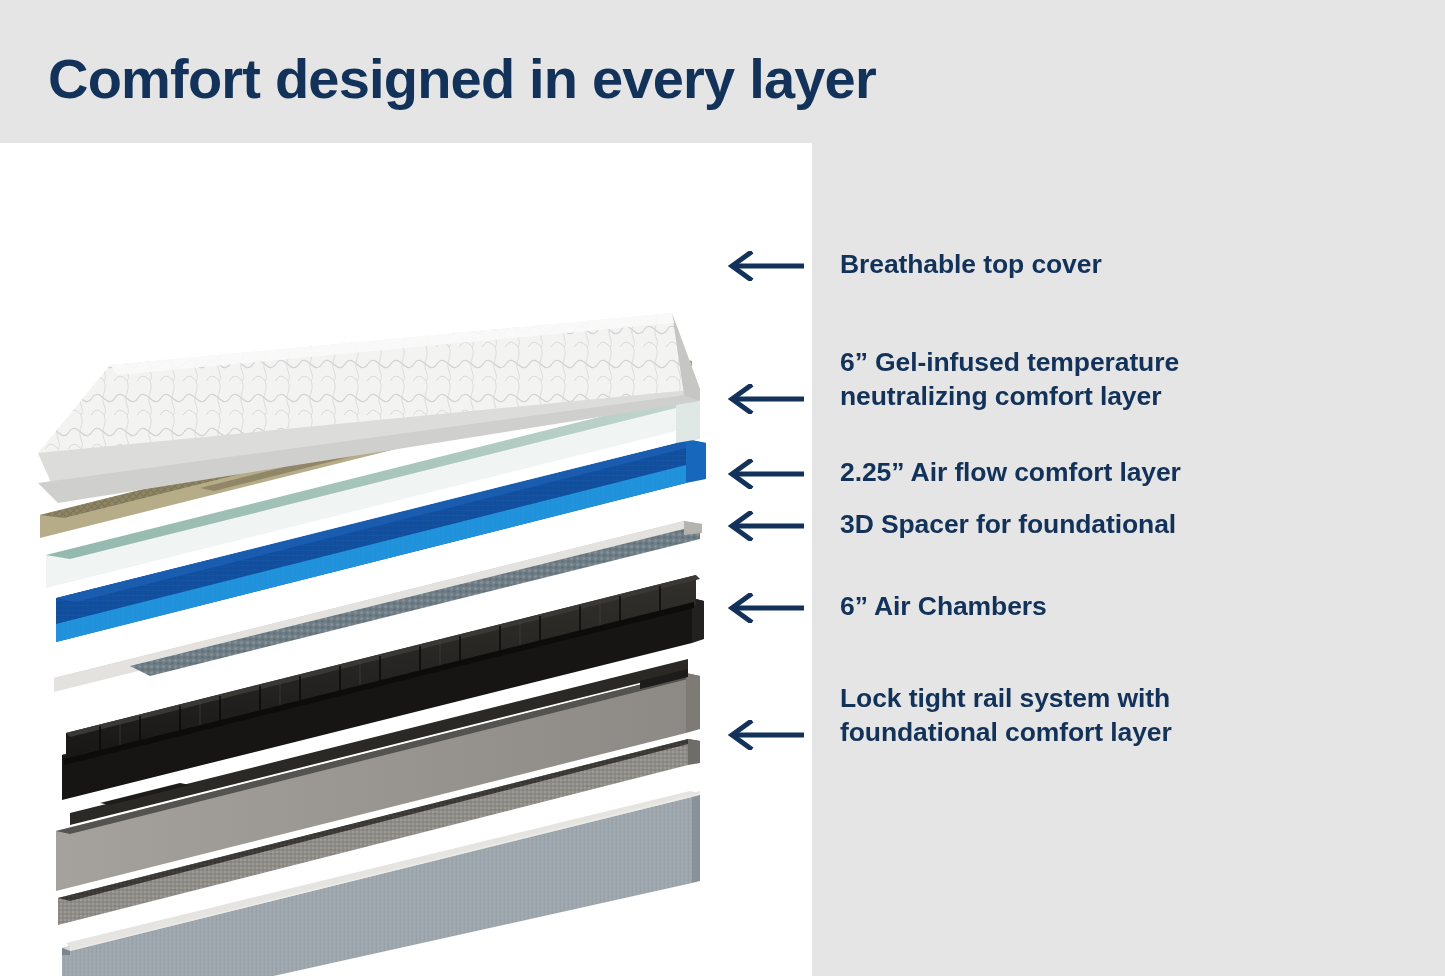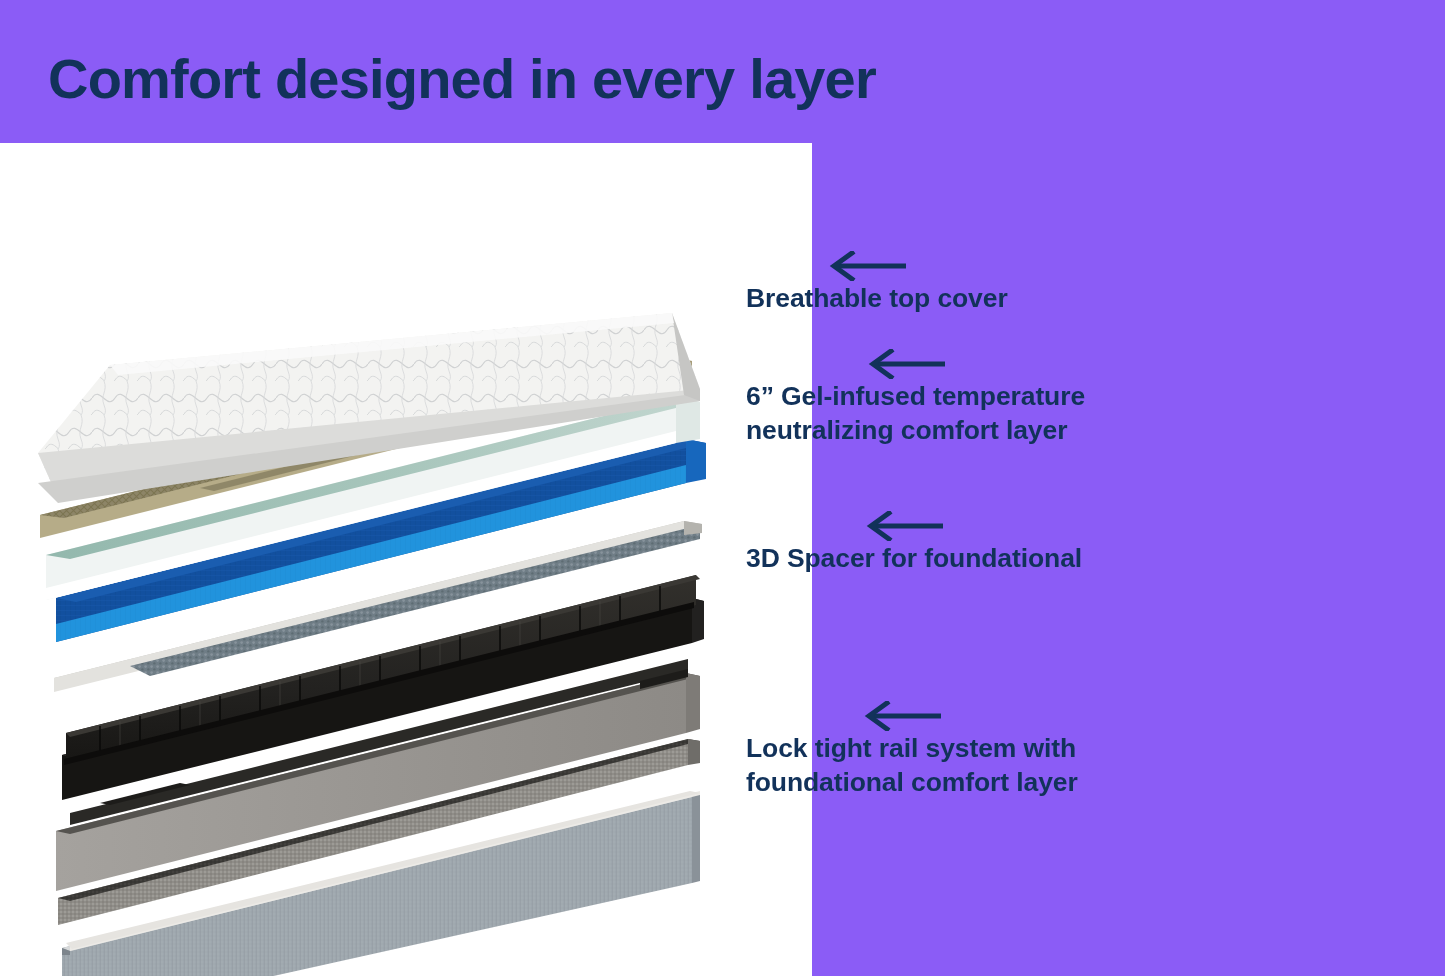--- a/index.html
+++ b/index.html
@@ -8,21 +8,21 @@
     height: 976px;
     background: #f7f8f8;
     font-family: "Liberation Sans", sans-serif;
     overflow: hidden;
   }
 
   #page {
     position: relative;
     width: 1445px;
     height: 976px;
-    background: #8b5cf6;
+    background: #e5e5e5;
   }
 
   
   #page-title {
     position: absolute;
     left: 48px;
     top: 50px;
     font-size: 56px;
     line-height: 1.05;
     font-weight: 700;
@@ -55,23 +55,22 @@
     position: absolute;
     left: 726px;
     top: 143px;
     width: 700px;
     height: 833px;
   }
 
   .callout {
     position: absolute;
     display: flex;
-    align-items: center;
-    gap: 0px;
-    flex-direction: column;
+    align-items: flex-end;
+    gap: 16px;
   }
 
   .callout-arrow {
     flex: 0 0 auto;
     width: 78px;
     height: 30px;
     margin-top: 4px;
   }
 
   .callout-label {
@@ -82,21 +81,21 @@
     letter-spacing: -0.1px;
     margin-left: 20px;
     white-space: pre-line;
   }
 
   .c0 { top: 104px; }
   .c1 { top: 202px; }
   .c2 { top: 312px; }
   .c3 { top: 364px; }
   .c4 { top: 446px; }
-  .c5 { top: 538px; margin-top: 16px; }
+  .c5 { top: 538px; }
 </style>
 </head>
 <body>
 
 <div id="page">
 
   <div id="page-title">Comfort designed in every layer</div>
 
   <div id="image-plate">
 
@@ -294,29 +293,43 @@
 
     <div class="callout c1">
       <svg class="callout-arrow" viewBox="0 0 78 30" xmlns="http://www.w3.org/2000/svg">
         <line x1="8" y1="15" x2="78" y2="15" stroke="#12325a" stroke-width="5"></line>
         <polyline points="24,2 6,15 24,28" fill="none" stroke="#12325a" stroke-width="5" stroke-linecap="square" stroke-linejoin="miter"></polyline>
       </svg>
       <div class="callout-label">6” Gel-infused temperature
 neutralizing comfort layer</div>
     </div>
 
+    <div class="callout c2">
+      <svg class="callout-arrow" viewBox="0 0 78 30" xmlns="http://www.w3.org/2000/svg">
+        <line x1="8" y1="15" x2="78" y2="15" stroke="#12325a" stroke-width="5"></line>
+        <polyline points="24,2 6,15 24,28" fill="none" stroke="#12325a" stroke-width="5" stroke-linecap="square" stroke-linejoin="miter"></polyline>
+      </svg>
+      <div class="callout-label">2.25” Air flow comfort layer</div>
+    </div>
 
     <div class="callout c3">
       <svg class="callout-arrow" viewBox="0 0 78 30" xmlns="http://www.w3.org/2000/svg">
         <line x1="8" y1="15" x2="78" y2="15" stroke="#12325a" stroke-width="5"></line>
         <polyline points="24,2 6,15 24,28" fill="none" stroke="#12325a" stroke-width="5" stroke-linecap="square" stroke-linejoin="miter"></polyline>
       </svg>
       <div class="callout-label">3D Spacer for foundational</div>
     </div>
 
+    <div class="callout c4">
+      <svg class="callout-arrow" viewBox="0 0 78 30" xmlns="http://www.w3.org/2000/svg">
+        <line x1="8" y1="15" x2="78" y2="15" stroke="#12325a" stroke-width="5"></line>
+        <polyline points="24,2 6,15 24,28" fill="none" stroke="#12325a" stroke-width="5" stroke-linecap="square" stroke-linejoin="miter"></polyline>
+      </svg>
+      <div class="callout-label">6” Air Chambers</div>
+    </div>
 
     <div class="callout c5">
       <svg class="callout-arrow" viewBox="0 0 78 30" xmlns="http://www.w3.org/2000/svg">
         <line x1="8" y1="15" x2="78" y2="15" stroke="#12325a" stroke-width="5"></line>
         <polyline points="24,2 6,15 24,28" fill="none" stroke="#12325a" stroke-width="5" stroke-linecap="square" stroke-linejoin="miter"></polyline>
       </svg>
       <div class="callout-label">Lock tight rail system with
 foundational comfort layer</div>
     </div>
 

